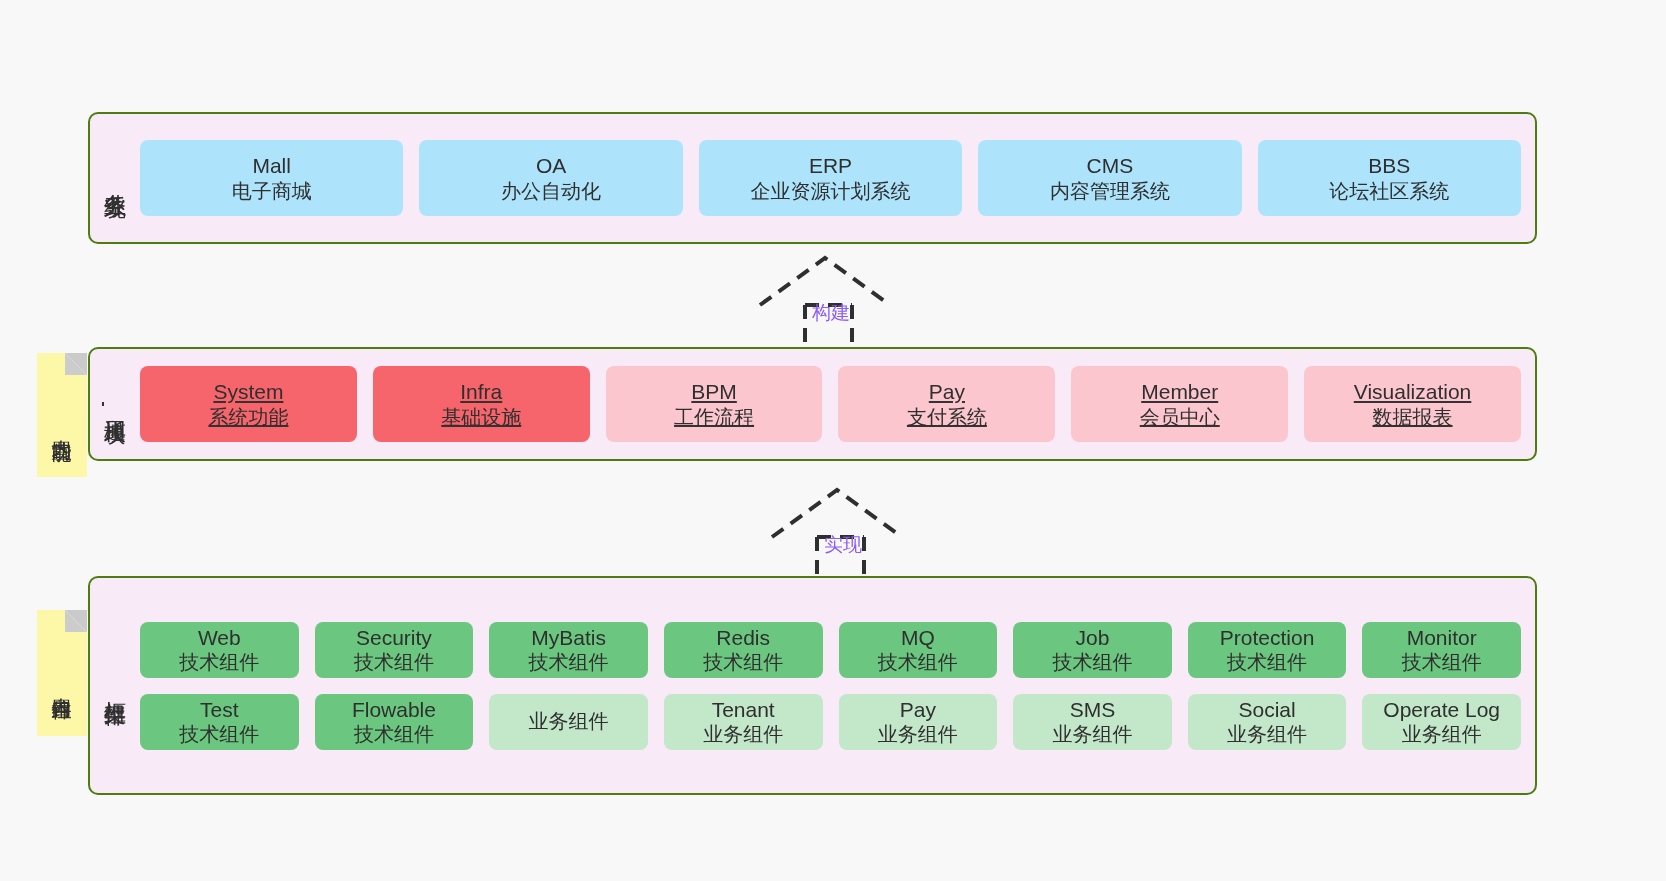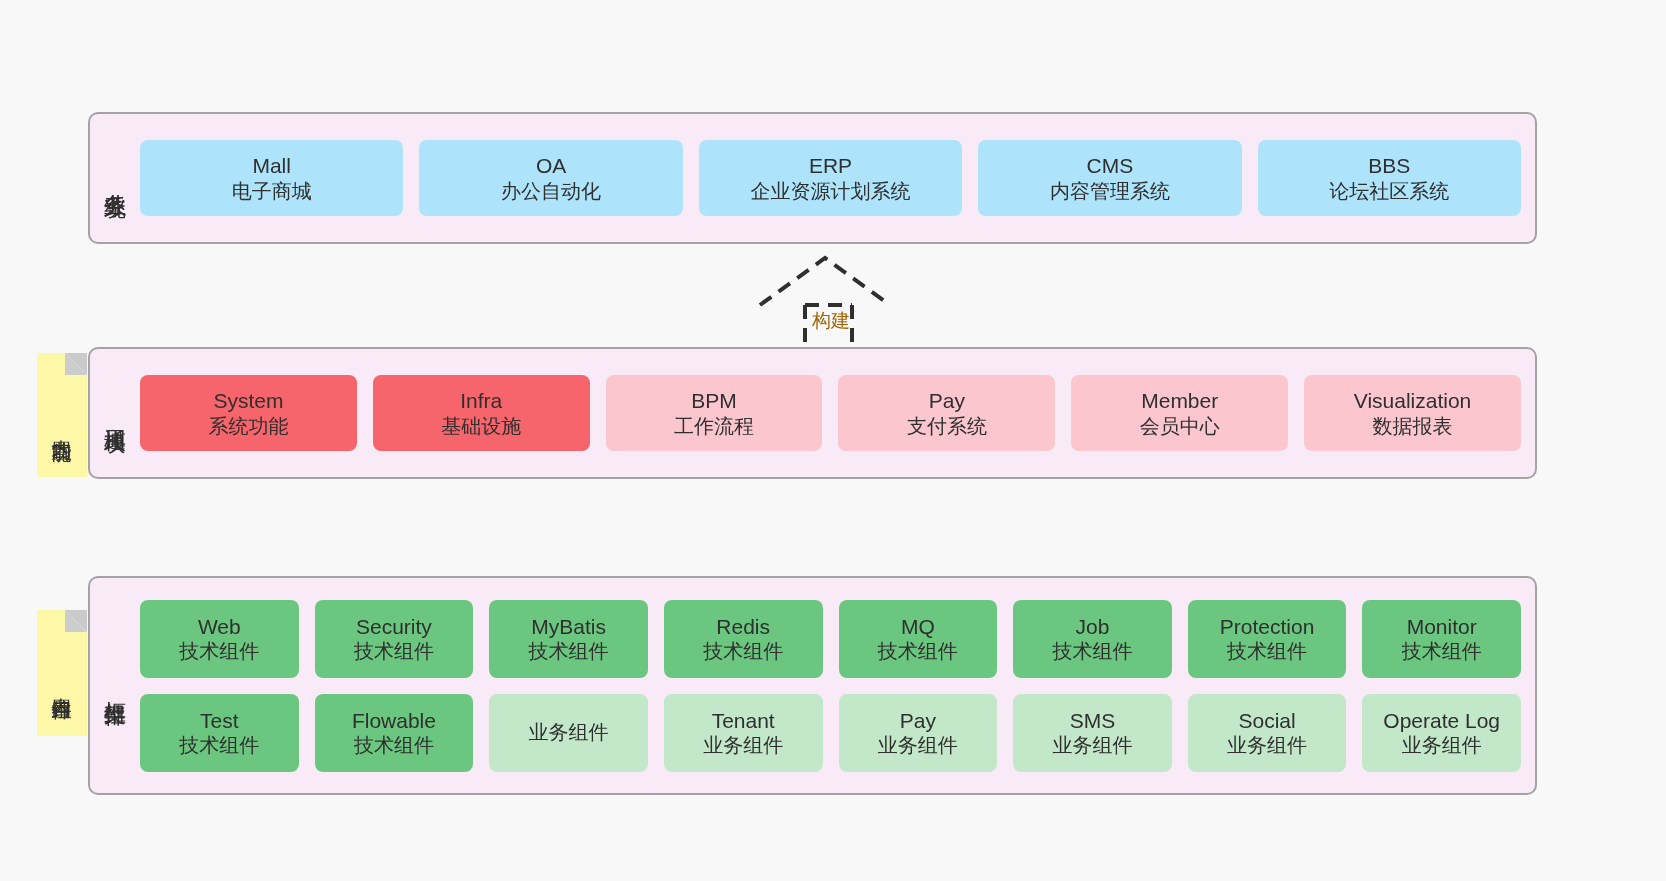--- a/index.html
+++ b/index.html
@@ -19,21 +19,21 @@
   #canvas {
     position: relative;
     width: 1666px;
     height: 881px;
   }
 
   
   .layer {
     position: absolute;
     box-sizing: border-box;
-    border: 2px solid #a3a3a3;
+    border: 2px solid #4d7c0f;
     border-radius: 10px;
     background: #f8eaf6;
     display: flex;
     align-items: stretch;
     padding: 8px 10px 8px 4px;
   }
   .layer-title {
     flex: 0 0 auto;
     width: 42px;
     display: flex;
@@ -81,25 +81,25 @@
   .c-blue        { background: #ade4fb; }
   .c-red         { background: #f5656b; }
   .c-pink        { background: #fbc6cd; }
   .c-green       { background: #6bc77f; }
   .c-lightgreen  { background: #c2e8c9; }
 
   
   #layer-business { left: 88px;  top: 112px; width: 1449px; height: 132px; }
   #layer-business .card-row { height: 76px; }
 
-  #layer-common   { left: 88px;  top: 347px; width: 1449px; height: 132px; }
+  #layer-common   { left: 88px;  top: 347px; width: 1449px; height: 114px; text-decoration: underline; }
   #layer-common .card-row { height: 76px; }
 
   #layer-framework{ left: 88px;  top: 576px; width: 1449px; height: 219px; }
-  #layer-framework .card-row { height: 78px; }
+  #layer-framework .card-row { height: 56px; }
 
   
   .sticky {
     position: absolute;
     width: 50px;
     background: #fcf8a8;
     box-sizing: border-box;
     display: flex;
     align-items: center;
     justify-content: center;
@@ -151,23 +151,23 @@
     position: absolute;
     width: 200px;
     height: 110px;
   }
   #connector-build   { left: 740px; top: 250px; }
   #connector-impl    { left: 752px; top: 482px; }
   .connector svg { display: block; overflow: visible; }
   .connector .conn-label {
     position: absolute;
     left: 72px;
-    top: 58px;
+    top: 50px;
     font-size: 19px;
-    color: #a16207;
+    color: #8b5cf6;
     background: transparent;
     white-space: nowrap;
     user-select: none;
   }
 </style>
 </head>
 <body>
 
 <div id="canvas">
 
@@ -237,20 +237,27 @@
           <div class="t2">会员中心</div>
         </div>
         <div class="card c-pink">
           <div class="t1">Visualization</div>
           <div class="t2">数据报表</div>
         </div>
       </div>
     </div>
   </div>
 
+  <div class="connector" id="connector-impl">
+    <svg width="200" height="110" viewBox="0 0 200 110">
+      <path d="M 20 55 L 85 8 L 150 55" fill="none" stroke="#2f2f2f" stroke-width="4" stroke-dasharray="14 9" stroke-linecap="butt"></path>
+      <path d="M 65 55 L 65 108 M 65 55 L 112 55 M 112 55 L 112 108" fill="none" stroke="#2f2f2f" stroke-width="4" stroke-dasharray="14 9" stroke-linecap="butt"></path>
+    </svg>
+    <div class="conn-label">实现</div>
+  </div>
 
   <div class="sticky" id="sticky-framework">
     <span class="sticky-corner"></span>
     <span class="sticky-text">内置组件</span>
   </div>
 
   <div class="layer" id="layer-framework">
     <div class="layer-title">框架组件</div>
     <div class="layer-body">
 

